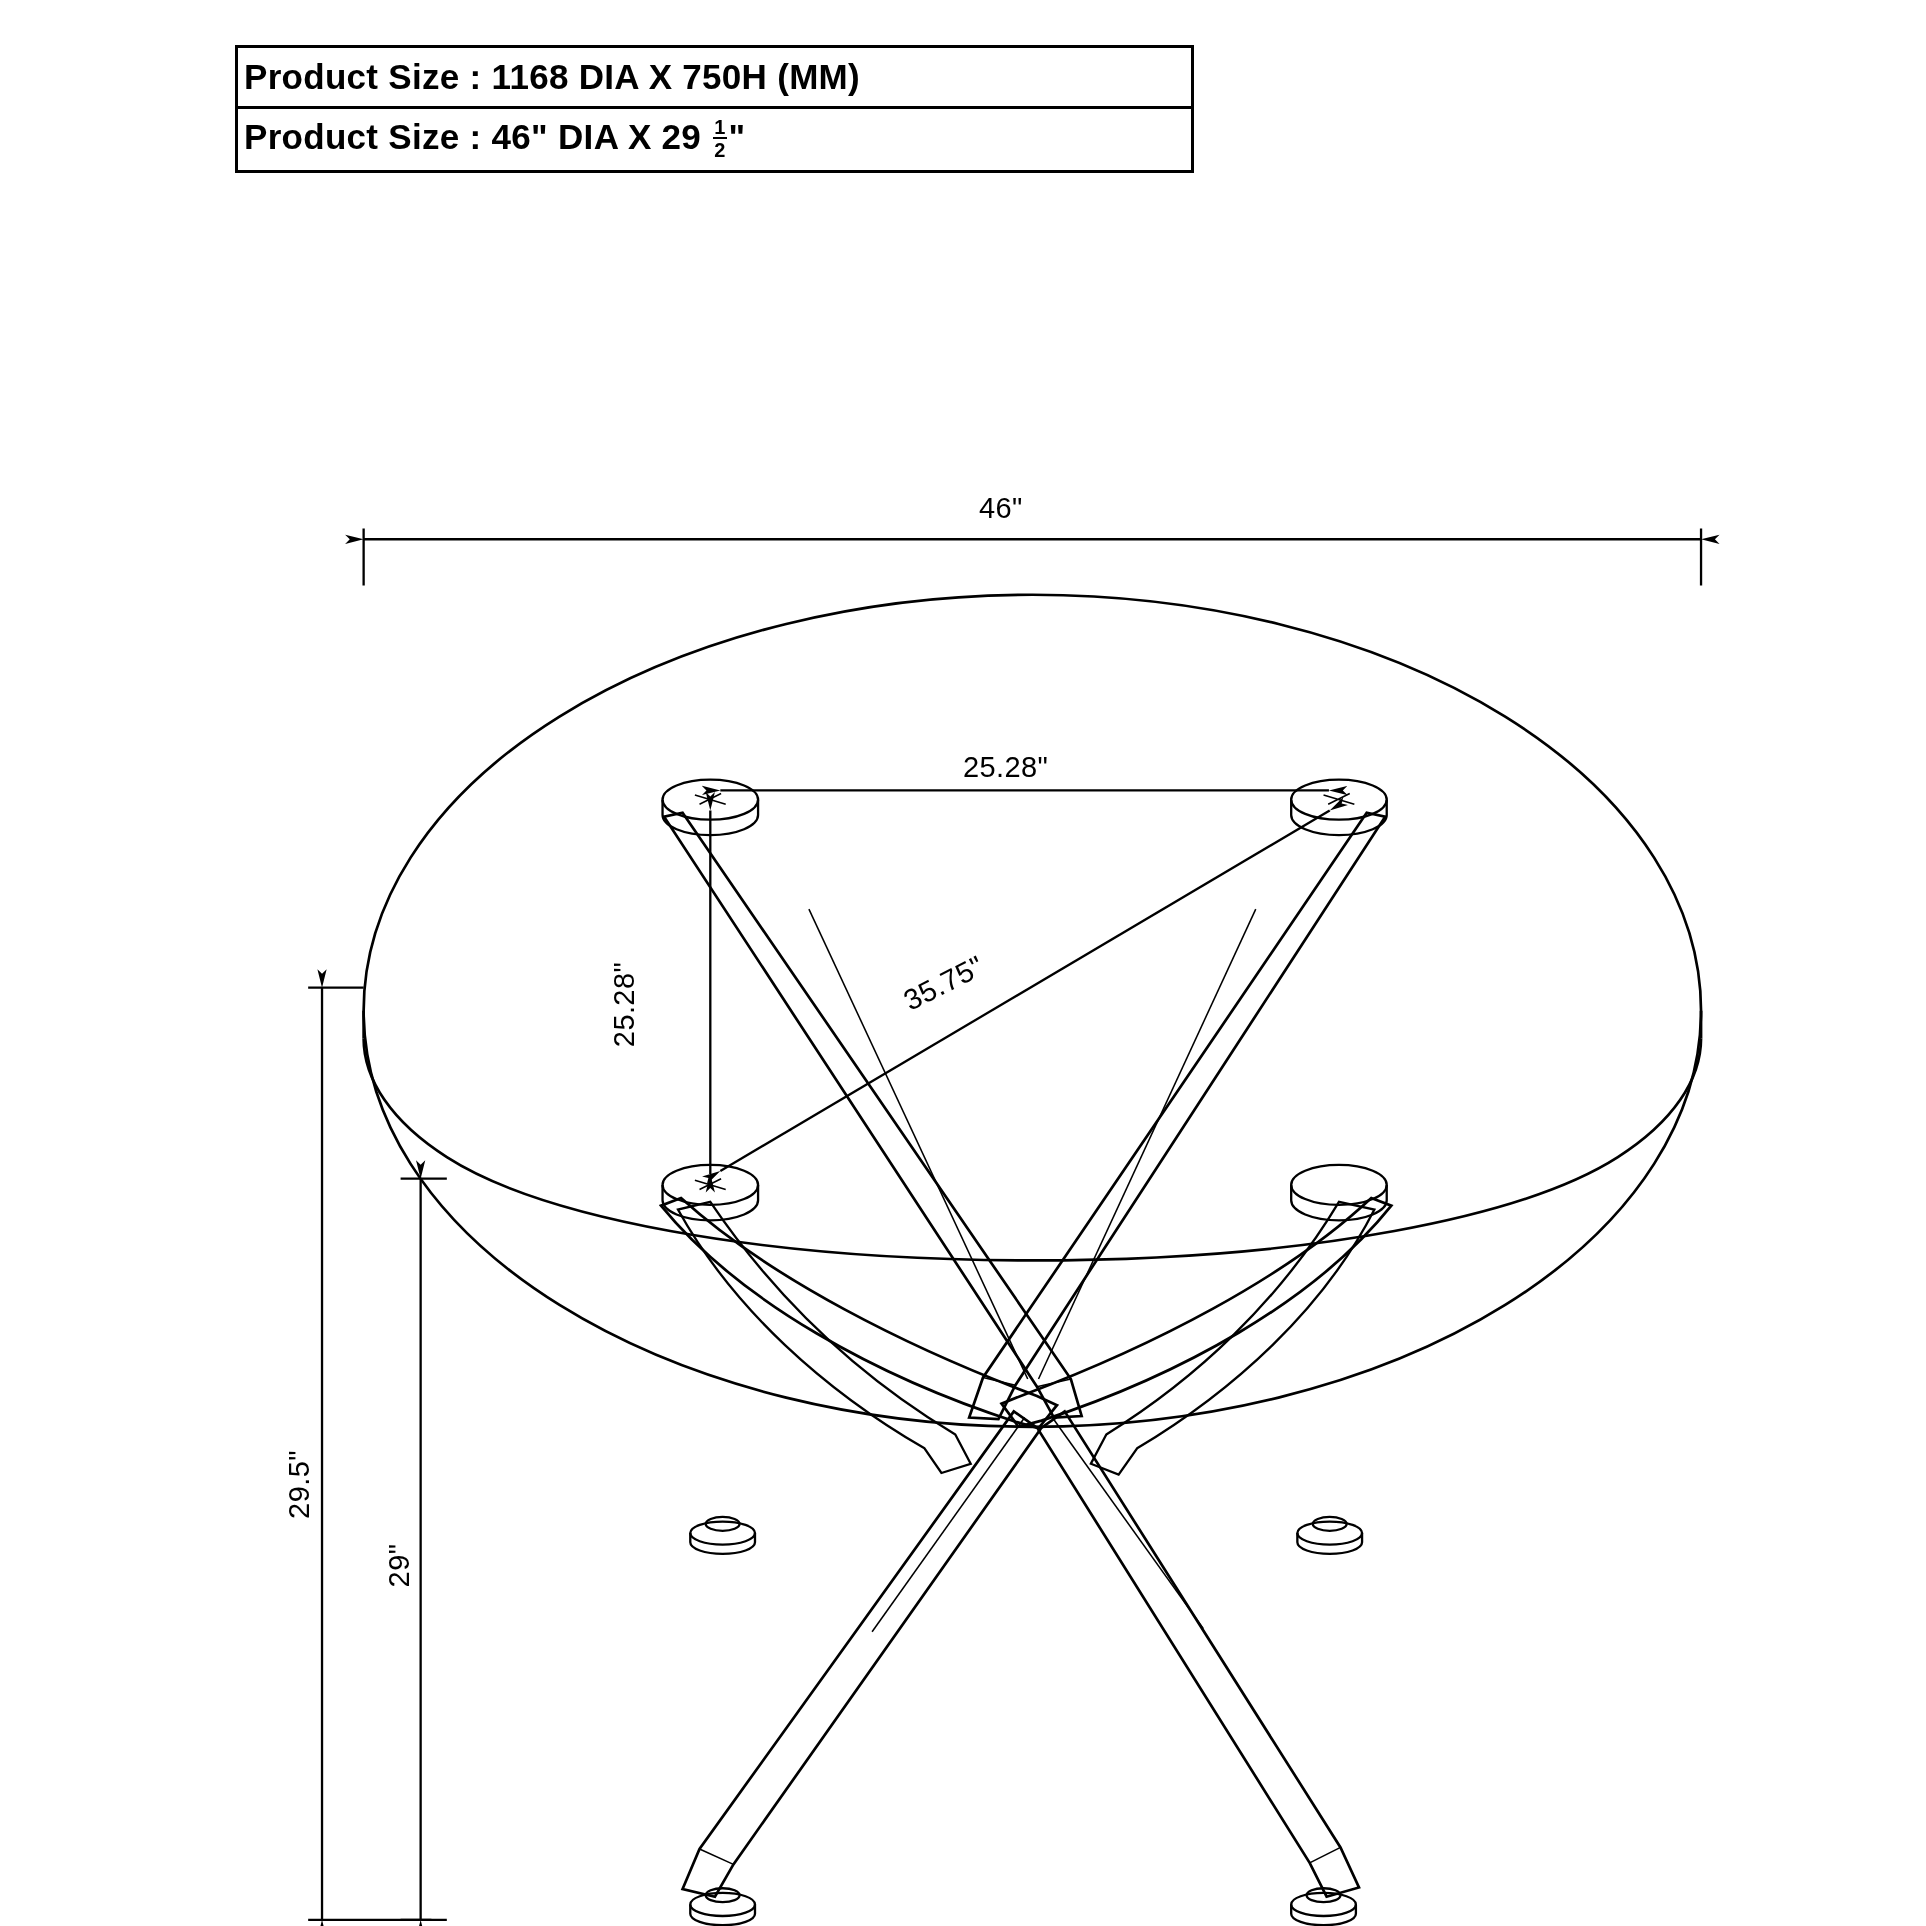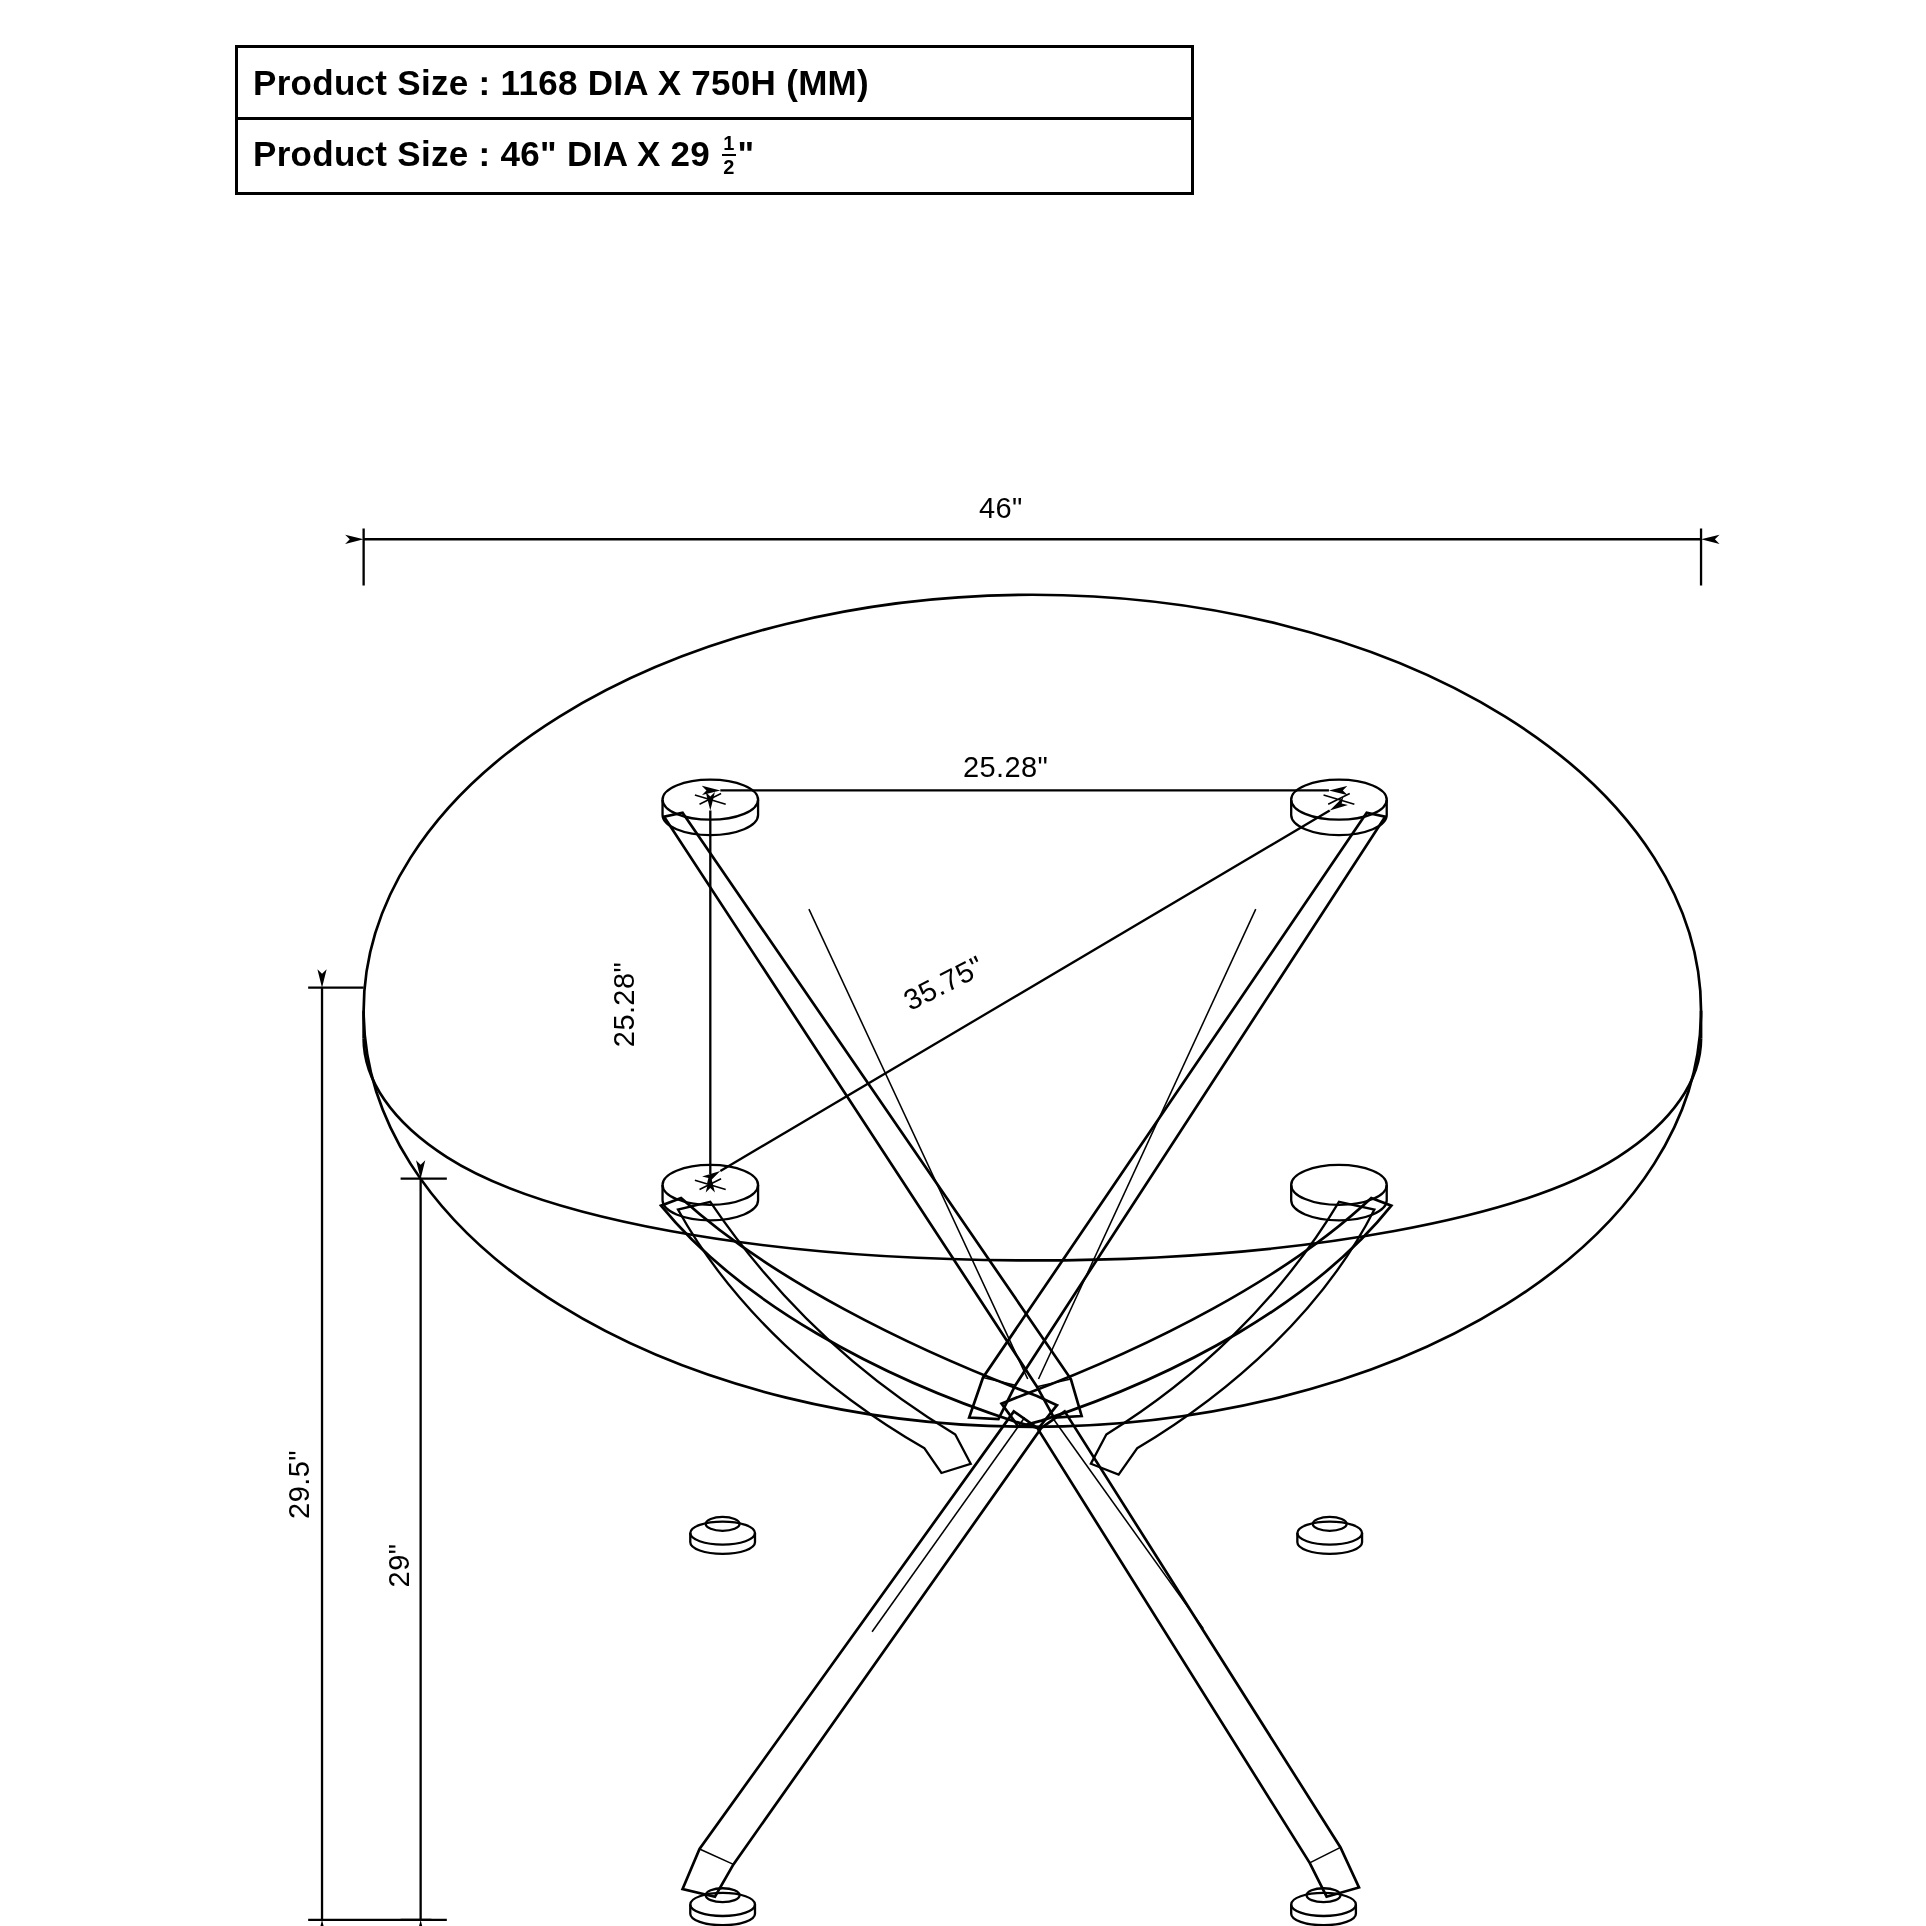--- a/index.html
+++ b/index.html
@@ -26,24 +26,24 @@
     position: absolute;
     left: 235px;
     top: 45px;
     width: 959px;
     border: 3.1px solid #000;
     box-sizing: border-box;
     background: #fff;
   }
   .spec-row {
     box-sizing: border-box;
-    height: 72px;
+    height: 61px;
     display: flex;
     align-items: center;
-    padding-left: 15px;
+    padding-left: 6px;
     border-bottom: 3.1px solid #000;
   }
   .spec-row:last-child { border-bottom: none; }
   .spec-text {
     font-size: 35px;
     font-weight: bold;
     letter-spacing: 0.3px;
     white-space: nowrap;
   }
   .frac {

